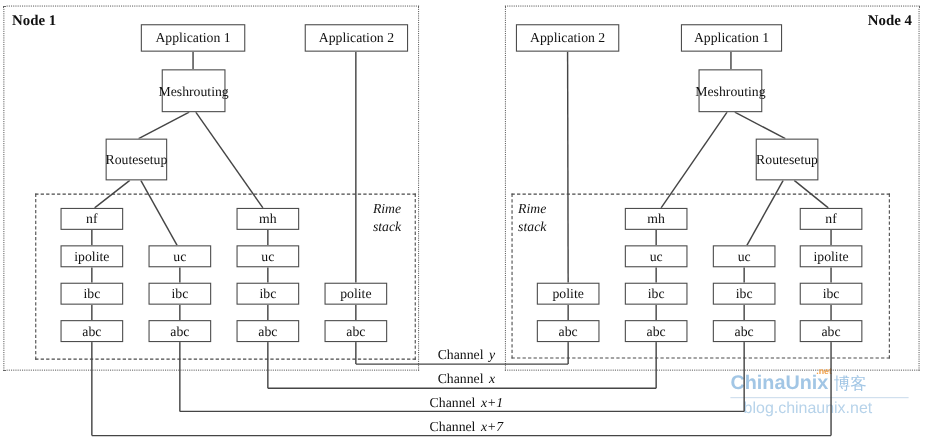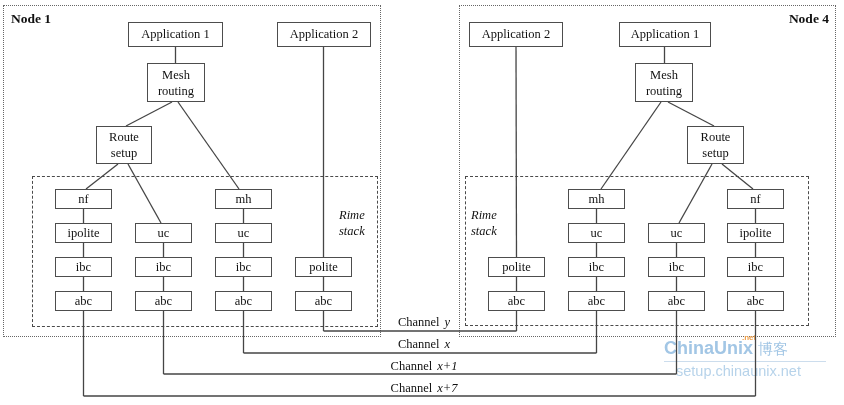--- a/index.html
+++ b/index.html
@@ -7,24 +7,24 @@
     position:relative;width:844px;height:405px;background:#fff;overflow:hidden;
     font-family:"Liberation Serif", serif;color:#111;
   }
   .outer{position:absolute;border:1px dotted #666;background:transparent;}
   .rime{position:absolute;border:1px dashed #4a4a4a;background:transparent;}
   .bx{
     position:absolute;border:1px solid #4d4d4d;background:#fff;
     display:flex;align-items:center;justify-content:center;
     font-size:12.5px;line-height:1.2;box-sizing:border-box;
   }
-  .bx.two{flex-direction:column;justify-content:center;}
+  .bx.two{flex-direction:row;justify-content:center;}
   .bx.two span{display:block;font-size:12.5px;line-height:16px;}
   .nodelabel{position:absolute;font-weight:bold;font-size:13.5px;}
-  .rimelabel{position:absolute;font-style:italic;font-size:12.5px;line-height:16px;margin-top:25px;}
+  .rimelabel{position:absolute;font-style:italic;font-size:12.5px;line-height:16px;}
   .chlabel{position:absolute;left:374px;width:100px;text-align:center;font-size:12.5px;}
   .chlabel .var{font-style:italic;margin-left:5px;}
   .wires{position:absolute;left:0;top:0;width:844px;height:405px;}
   .wires line{stroke:#454545;stroke-width:1.3;}
   .wm{position:absolute;left:664px;top:338px;width:170px;font-family:"Liberation Sans", sans-serif;}
   .wm .row1{position:relative;white-space:nowrap;}
   .wm .brand{color:#a2c6e5;font-weight:bold;font-size:18px;letter-spacing:0px;}
   .wm .tag{position:absolute;left:78px;top:-5px;color:#f0a04a;font-size:8px;font-weight:bold;}
   .wm .suffix{color:#a2c6e5;font-size:15px;margin-left:5px;}
   .wm .sep{border-top:1px solid #ccdded;margin-top:2px;width:162px;}
@@ -38,21 +38,21 @@
   <div class="outer" style="left:3px;top:5px;width:376px;height:330px;"></div>
   <div class="outer" style="left:459px;top:5px;width:375px;height:330px;"></div>
   <div class="rime" style="left:32px;top:176px;width:344px;height:149px;"></div>
   <div class="rime" style="left:465px;top:176px;width:342px;height:148px;"></div>
 
   <div class="wm">
     <div class="row1">
       <span class="brand">ChinaUnix</span><span class="tag">.net</span><span class="suffix">博客</span>
     </div>
     <div class="sep"></div>
-    <div class="url">setup.chinaunix.net</div>
+    <div class="url">blog.chinaunix.net</div>
   </div>
 
   <svg class="wires">
 
     <line x1="175.5" y1="47" x2="175.5" y2="63"></line>
     <line x1="323.5" y1="47" x2="323.5" y2="257"></line>
     <line x1="172" y1="102" x2="126" y2="126"></line>
     <line x1="178" y1="102" x2="239" y2="189"></line>
     <line x1="118" y1="164" x2="86" y2="189"></line>
     <line x1="128" y1="164" x2="161" y2="223"></line>

